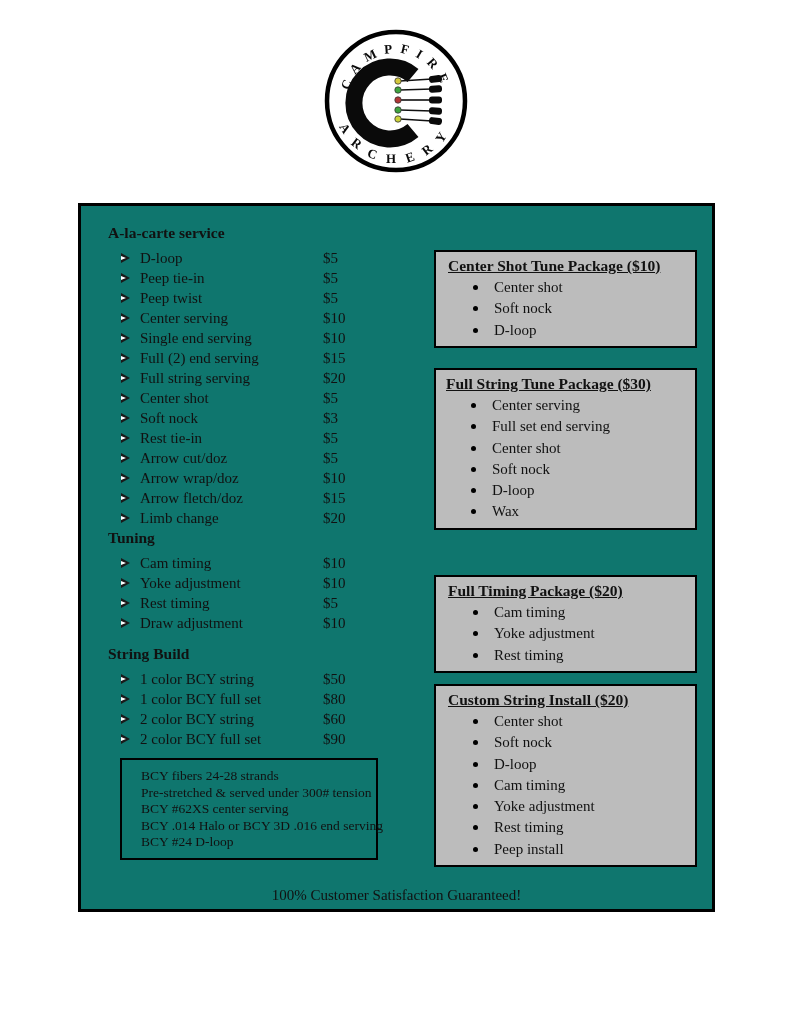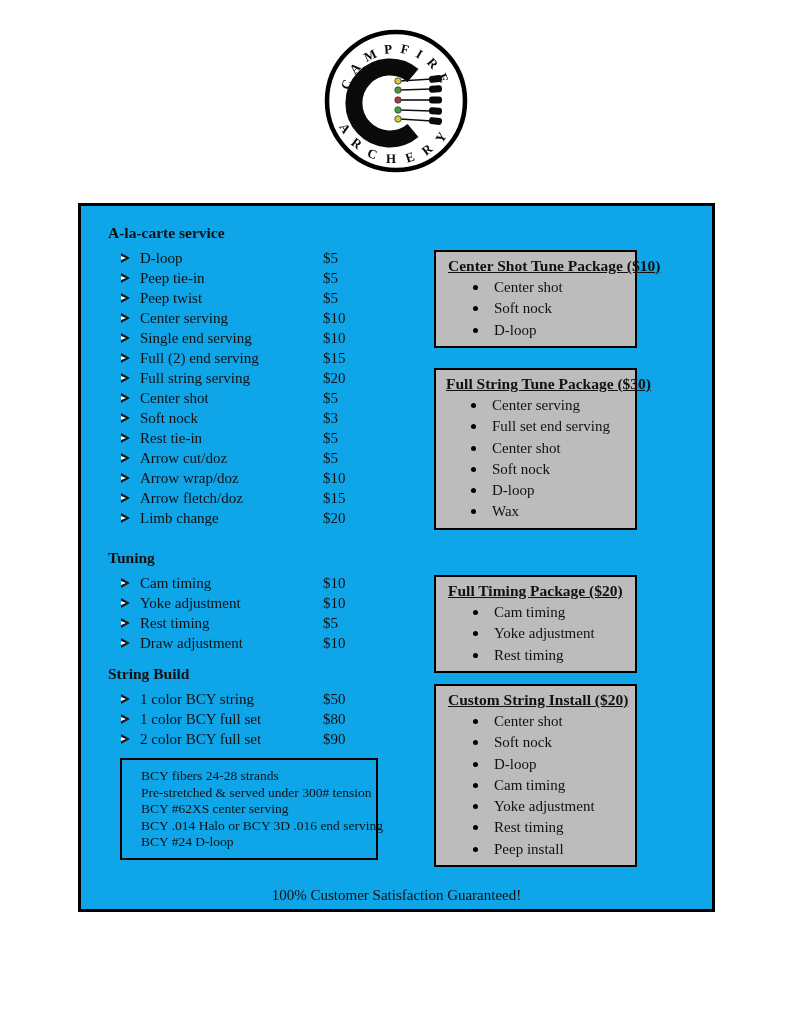--- a/index.html
+++ b/index.html
@@ -6,44 +6,44 @@
   html,body { background:#ffffff; }
   body { font-family:"Liberation Serif","DejaVu Serif",serif; color:#111; }
   .page { position:relative; width:791px; height:1023px; background:#fff; overflow:hidden; }
 
   
   .logo { position:absolute; left:322px; top:28px; width:148px; height:148px; }
   .logo text { font-family:"Liberation Serif","DejaVu Serif",serif; font-weight:bold; fill:#0a0a0a; }
 
   
   .main-box { position:absolute; left:78px; top:203px; width:637px; height:709px;
-              border:3px solid #000; box-sizing:border-box; background:#0ea5e9; }
+              border:3px solid #000; box-sizing:border-box; background:#0f766e; }
 
   
   .left-col { position:absolute; left:27px; top:17px; width:318px; font-size:15px; }
   .section-heading { font-weight:bold; font-size:15.5px; line-height:20px; margin-bottom:5px; }
   .sec-h-0 { margin-top:0; }
-  .sec-h-1 { margin-top:20px; }
+  .sec-h-1 { }
   .sec-h-2 { margin-top:11px; }
   .item-row { position:relative; display:flex; line-height:20px; height:20px; }
   .arrow { position:relative; flex:0 0 10px; width:10px; height:10px; margin-left:13px; margin-top:5px; }
   .arrow::before { content:""; position:absolute; left:0; top:0; width:0; height:0;
                    border-left:9px solid #1a1a1a; border-top:5px solid transparent; border-bottom:5px solid transparent; }
   .arrow::after  { content:""; position:absolute; left:0; top:2.5px; width:0; height:0;
                    border-left:5px solid #fff; border-top:2.5px solid transparent; border-bottom:2.5px solid transparent; }
   .item-label { margin-left:9px; white-space:nowrap; }
   .item-price { position:absolute; left:215px; top:0; }
 
   
   .note-box { margin:9px 0 0 12px; width:258px; border:2px solid #000; box-sizing:border-box;
               padding:8px 6px 7px 19px; font-size:13.5px; line-height:16.6px; }
   .note-line { white-space:nowrap; }
 
   
-  .package { position:absolute; left:353px; width:203px; border:2px solid #000; box-sizing:border-box;
+  .package { position:absolute; left:353px; width:263px; border:2px solid #000; box-sizing:border-box;
              padding:3px 6px 5px 12px; }
   .pkg-0 { top:44px; } .pkg-1 { top:162px;padding-left:10px; } .pkg-2 { top:361px; } .pkg-3 { top:478px; }
   .package-title { font-weight:bold; text-decoration:underline; font-size:15.5px; line-height:22px; white-space:nowrap; }
   .bullet-row { display:flex; line-height:21.3px; height:21.3px; font-size:15px; }
   .bullet { flex:0 0 5px; width:5px; height:5px; border-radius:50%; background:#000; margin:8px 16px 0 25px; }
 
   
   .footer { position:absolute; left:0; right:0; bottom:5px; text-align:center; font-size:15px; }
 </style>
 </head>
@@ -189,20 +189,25 @@
           <span class="item-label">1 color BCY string</span>
           <span class="item-price">$50</span>
         </div>
         <div class="item-row">
           <span class="arrow"></span>
           <span class="item-label">1 color BCY full set</span>
           <span class="item-price">$80</span>
         </div>
         <div class="item-row">
           <span class="arrow"></span>
+          <span class="item-label">2 color BCY string</span>
+          <span class="item-price">$60</span>
+        </div>
+        <div class="item-row">
+          <span class="arrow"></span>
           <span class="item-label">2 color BCY full set</span>
           <span class="item-price">$90</span>
         </div>
         <div class="note-box">
           <div class="note-line">BCY fibers 24-28 strands</div>
           <div class="note-line">Pre-stretched &amp; served under 300# tension</div>
           <div class="note-line">BCY #62XS center serving</div>
           <div class="note-line">BCY .014 Halo or BCY 3D .016 end serving</div>
           <div class="note-line">BCY #24 D-loop</div>
         </div>

